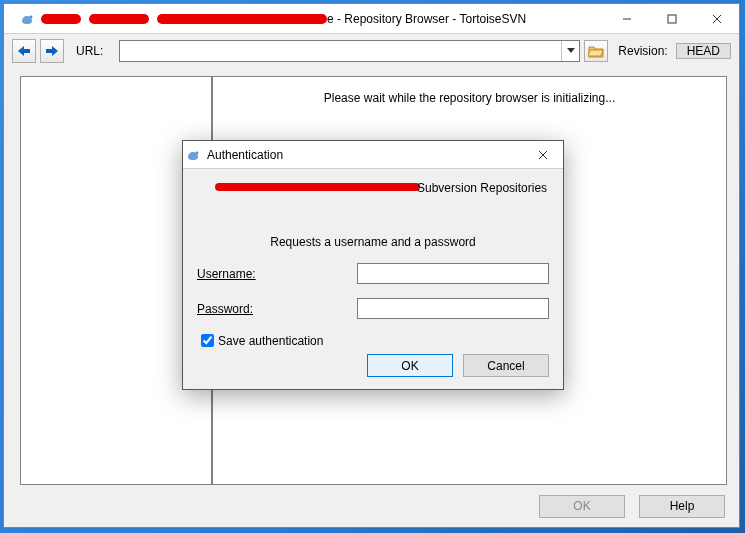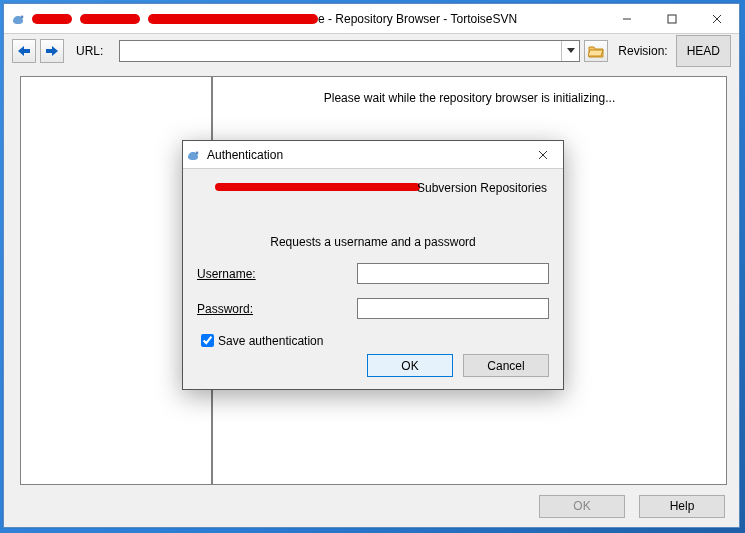--- a/index.html
+++ b/index.html
@@ -23,21 +23,21 @@
     background: #f0f0f0;
     border: 1px solid #5a8bc2;
     box-shadow: 0 0 1px rgba(0,0,0,0.2);
   }
   .titlebar {
     height: 30px;
     background: #fff;
     border-bottom: 1px solid #d0d0d0;
     display: flex;
     align-items: center;
-    padding-left: 6px;
+    padding-left: 15px;
   }
   .titlebar .app-icon {
     width: 16px; height: 16px;
     margin-right: 6px;
     flex-shrink: 0;
   }
   .titlebar .redact {
     display: inline-block;
     height: 10px;
     background: #e60000;
@@ -84,21 +84,21 @@
     display: flex; align-items: center; justify-content: center;
   }
   .folder-btn {
     width: 24px; height: 22px;
     border: 1px solid #adadad;
     background: linear-gradient(#fdfdfd,#e9e9e9);
     display:flex; align-items:center; justify-content:center;
   }
   .rev-label { margin: 0 4px 0 6px; color:#000; }
   .head-btn {
-    height: 32px;
+    height: 16px;
     padding: 0 10px;
     border: 1px solid #adadad;
     background: #e1e1e1;
     display:flex; align-items:center; justify-content:center;
     color:#000;
   }
   .client {
     position: absolute;
     left: 0; right: 0; top: 64px; bottom: 42px;
     display: flex;

